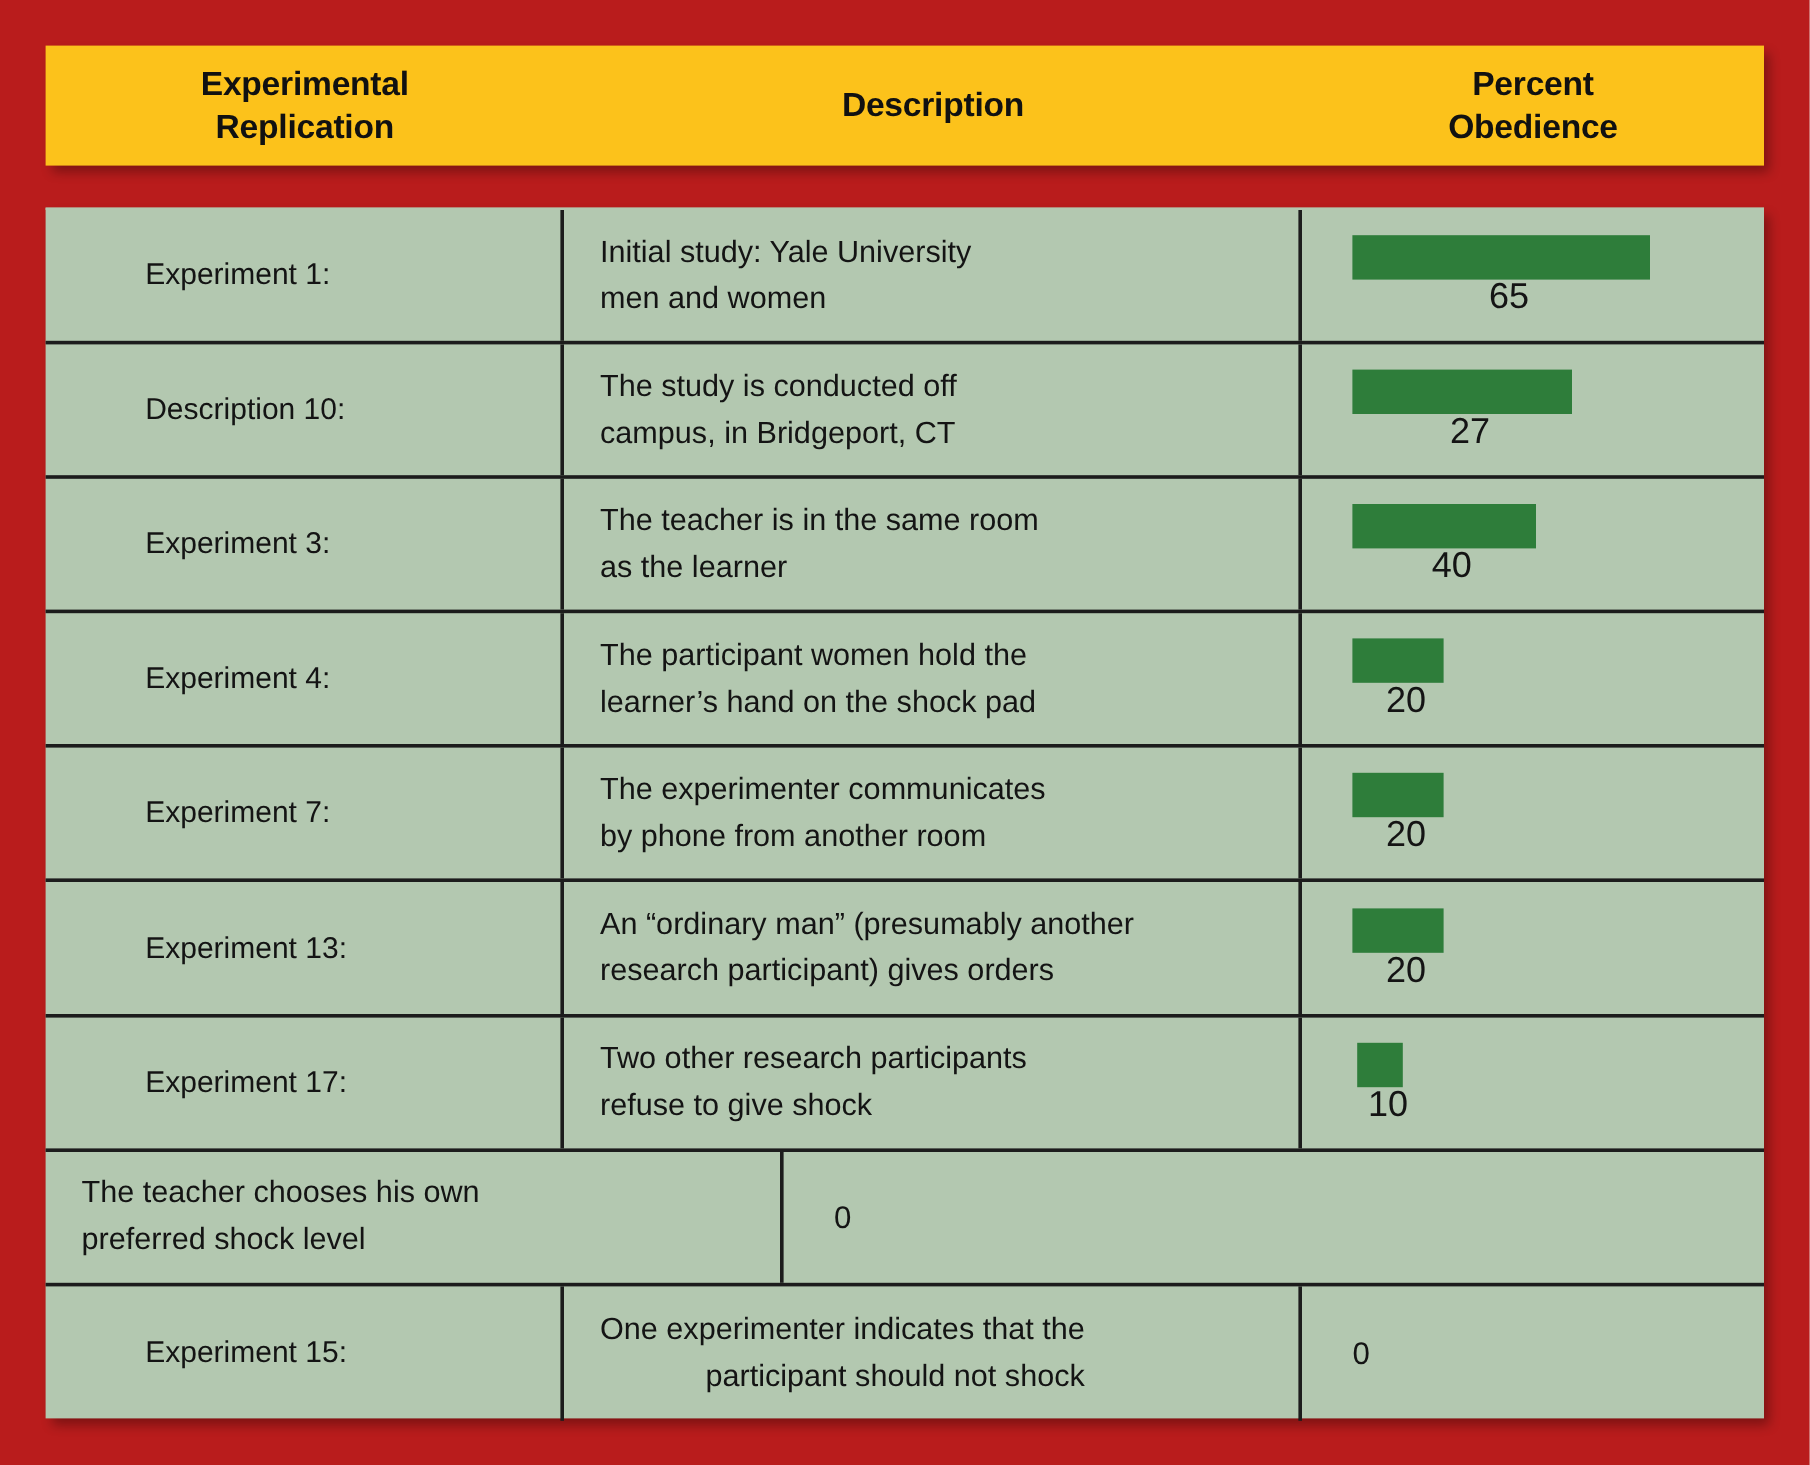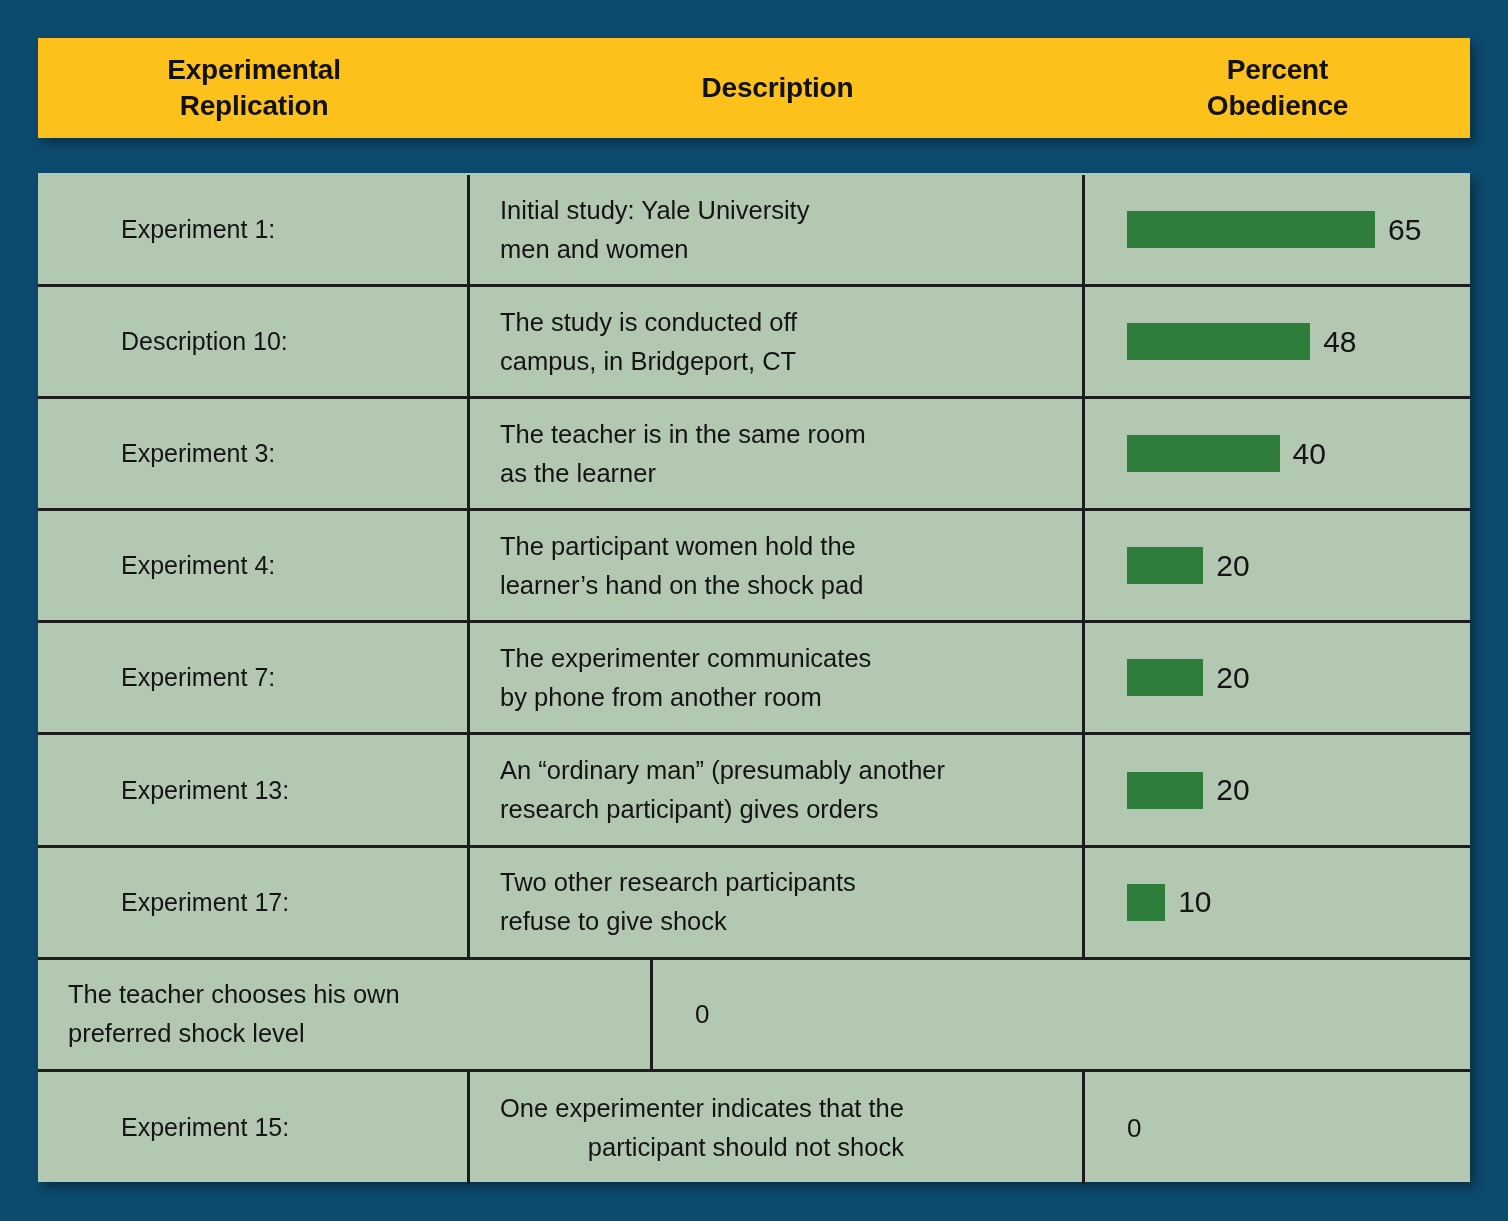--- a/index.html
+++ b/index.html
@@ -11,21 +11,21 @@
     width: 1508px;
     height: 1221px;
     font-family: "Liberation Sans", sans-serif;
     overflow: hidden;
   }
 
   #figure {
     position: relative;
     width: 1508px;
     height: 1221px;
-    background: #0c4a6e;
+    background: #b91c1c;
   }
 
   
   #header-band {
     position: absolute;
     left: 38px;
     top: 38px;
     width: 1432px;
     height: 100px;
     background: #fcc21b;
@@ -99,20 +99,21 @@
     box-sizing: border-box;
     padding-left: 42px;
     height: 100%;
     display: flex;
     align-items: center;
   }
 
   .bar-wrap {
     display: flex;
     align-items: center;
+    flex-direction: column;
   }
   .bar {
     height: 37px;
     background: #2e7d3a;
     display: block;
   }
   .bar-value {
     font-size: 30px;
     color: #141414;
     margin-left: 13px;
@@ -148,21 +149,21 @@
           </div>
         </div>
       </div>
       <div class="trow">
         <div class="cell-label">Description 10:</div>
         <div class="cell-desc">The study is conducted off
 campus, in Bridgeport, CT</div>
         <div class="cell-bar">
           <div class="bar-wrap">
             <span class="bar" style="width: 183.138px; background: rgb(46, 125, 58);"></span>
-            <span class="bar-value">48</span>
+            <span class="bar-value">27</span>
           </div>
         </div>
       </div>
       <div class="trow">
         <div class="cell-label">Experiment 3:</div>
         <div class="cell-desc">The teacher is in the same room
 as the learner</div>
         <div class="cell-bar">
           <div class="bar-wrap">
             <span class="bar" style="width: 152.615px; background: rgb(46, 125, 58);"></span>

